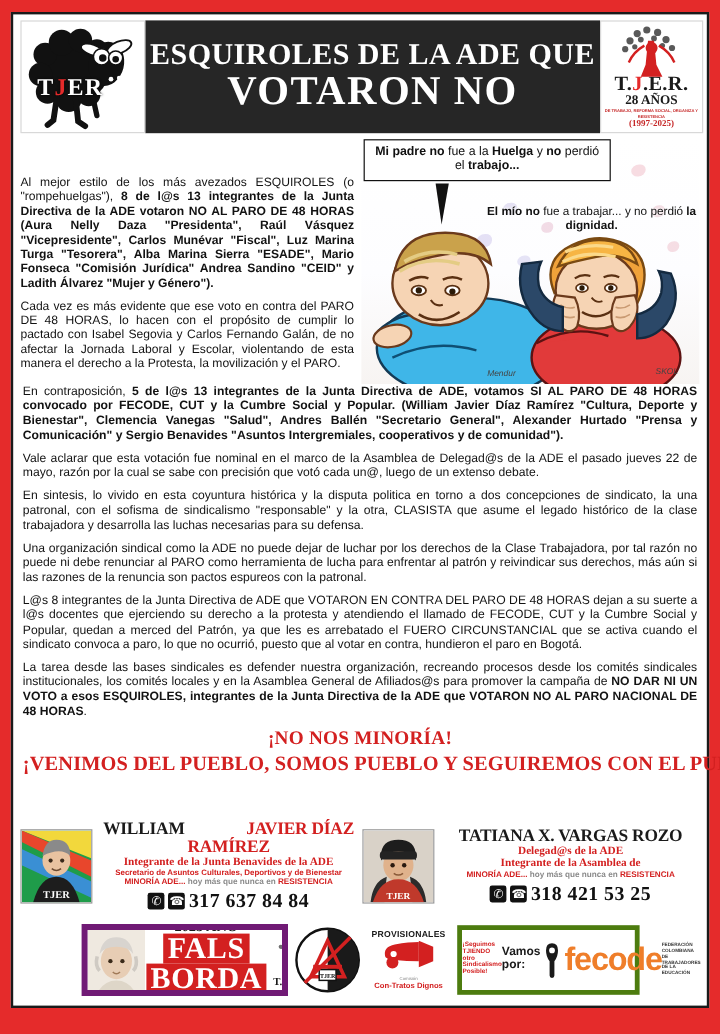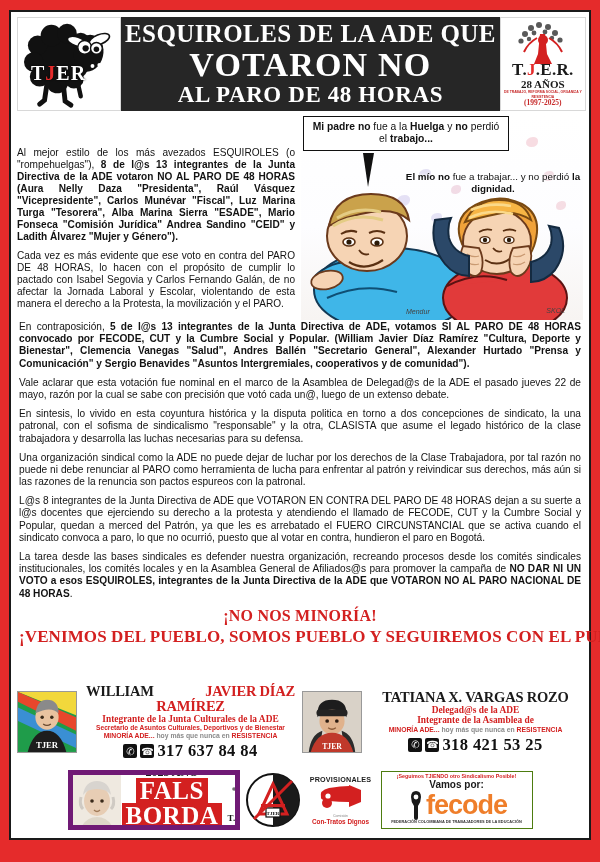--- a/index.html
+++ b/index.html
@@ -349,24 +349,24 @@
   .fals-tjer .j { color:#d32020; }
 
   .ade-circle { width: 56px; height: 56px; flex: 0 0 auto; }
   .prov { width: 70px; text-align: center; flex: 0 0 auto; }
   .prov-title { font-size: 7.2px; font-weight: bold; color: #1a1a1a; letter-spacing: 0.2px; }
   .prov-sub { font-size: 6.4px; font-weight: bold; color: #d32020; }
   .prov-tiny { font-size: 3.6px; color: #888; }
 
   .fecode {
     width: 152px; height: 58px;
-    border: 1px solid #4d7c0f;
+    border: 4px solid #4d7c0f;
     background: #fff;
-    display: flex; flex-direction: column;
-    align-items: center; justify-content: center;
+    display: flex; flex-direction: row;
+    align-items: center; justify-content: flex-start;
     flex: 0 0 auto;
     padding: 1px;
   }
   .fecode-top { font-size: 5.3px; font-weight: bold; color: #d32020; line-height: 1.1; }
   .fecode-vamos { font-size: 10px; font-weight: bold; color: #1a1a1a; line-height: 1.05; }
   .fecode-word {
     font-family: "Liberation Sans", sans-serif;
     font-weight: bold;
     font-size: 27px;
     color: #ef7e2a;
@@ -407,21 +407,20 @@
           <path d="M30 64 L27 84 L22 88" stroke="#111" stroke-width="5" fill="none" stroke-linecap="round"></path>
           <path d="M46 66 L48 85 L54 89" stroke="#111" stroke-width="5" fill="none" stroke-linecap="round"></path>
           <path d="M60 62 L64 80" stroke="#111" stroke-width="4.5" fill="none" stroke-linecap="round"></path>
         </svg>
         <div class="sheep-word">T<span class="j">J</span>ER</div>
       </div>
 
       <div class="title-box">
         <div class="title-l1">ESQUIROLES DE LA ADE QUE</div>
         <div class="title-l2">VOTARON NO</div>
-        <div class="title-l3">AL PARO DE 48 HORAS</div>
       </div>
 
       <div class="tjer-box">
         <svg class="tjer-art" viewBox="0 0 72 48">
           <g fill="#222" opacity=".75">
             <circle cx="24" cy="8" r="3"></circle>
               <circle cx="32" cy="5" r="3"></circle>
               <circle cx="41" cy="7" r="3"></circle>
             <circle cx="18" cy="14" r="3"></circle>
               <circle cx="48" cy="13" r="3"></circle>
@@ -542,21 +541,21 @@
             <path d="M18 22 q2 -14 12 -14 q12 0 12 14 q-8 -8 -24 0 Z" fill="#8a8a8a"></path>
             <circle cx="25" cy="26" r="1.8" fill="#3a2a1a"></circle>
               <circle cx="35" cy="26" r="1.8" fill="#3a2a1a"></circle>
             <path d="M26 33 q4 3 8 0" stroke="#6b4a30" stroke-width="1.4" fill="none"></path>
             <path d="M10 62 q6 -22 20 -22 q14 0 20 22 Z" fill="#1d1d1d"></path>
             <text x="30" y="58" font-family="Liberation Serif, serif" font-size="9" font-weight="bold" fill="#fff" text-anchor="middle">TJER</text>
           </svg>
         </div>
         <div class="p-info">
           <div class="p-name"><span>WILLIAM </span><span class="rd">JAVIER DÍAZ RAMÍREZ</span></div>
-          <div class="p-role">Integrante de la Junta Culturales de la ADE</div>
+          <div class="p-role">Integrante de la Junta Benavides de la ADE</div>
           <div class="p-sub">Secretario de Asuntos Culturales, Deportivos y de Bienestar</div>
           <div class="p-minor"><span>MINORÍA ADE... </span><span class="gray">hoy más que nunca en </span><span>RESISTENCIA</span></div>
           <div class="phone-row">
             <span class="ico-sq">✆</span>
             <span class="ico-sq">☎</span>
             <span class="phone-num">317 637 84 84</span>
           </div>
         </div>
       </div>
 

